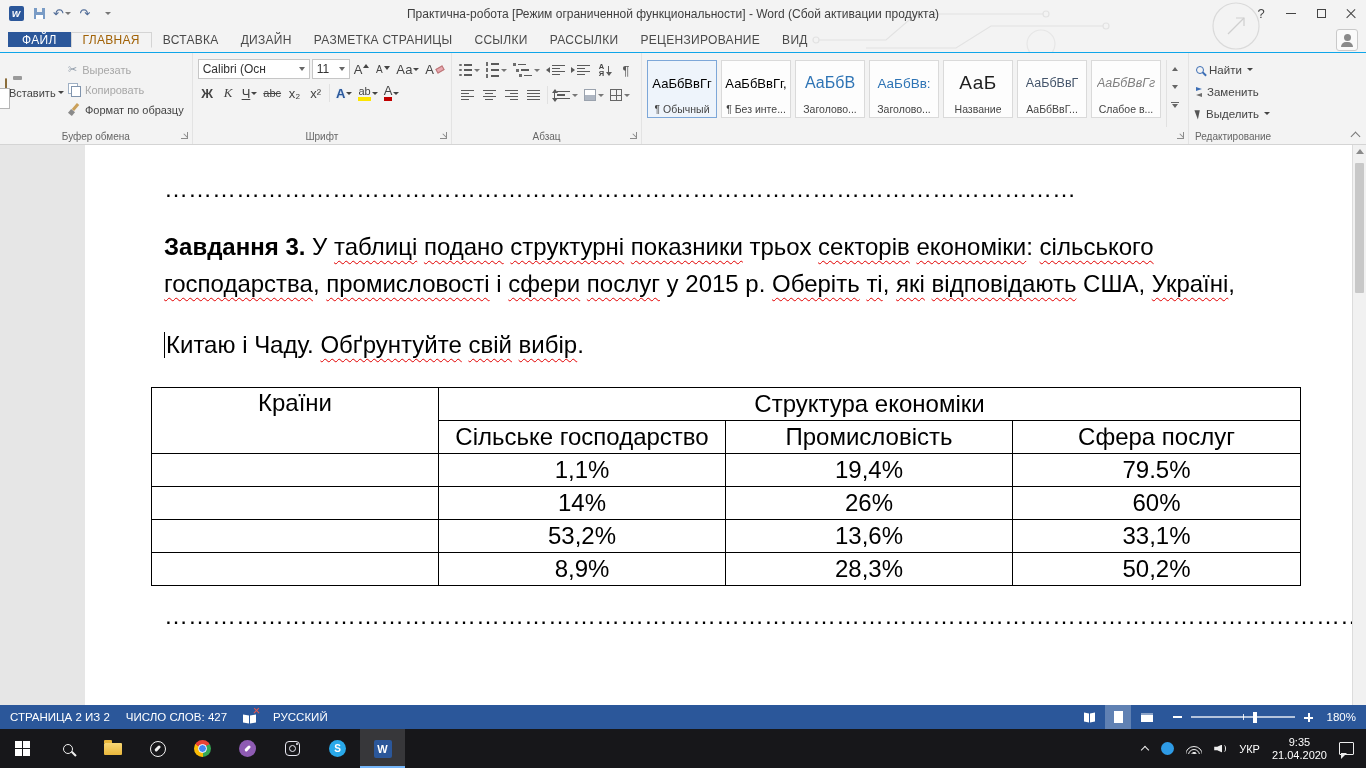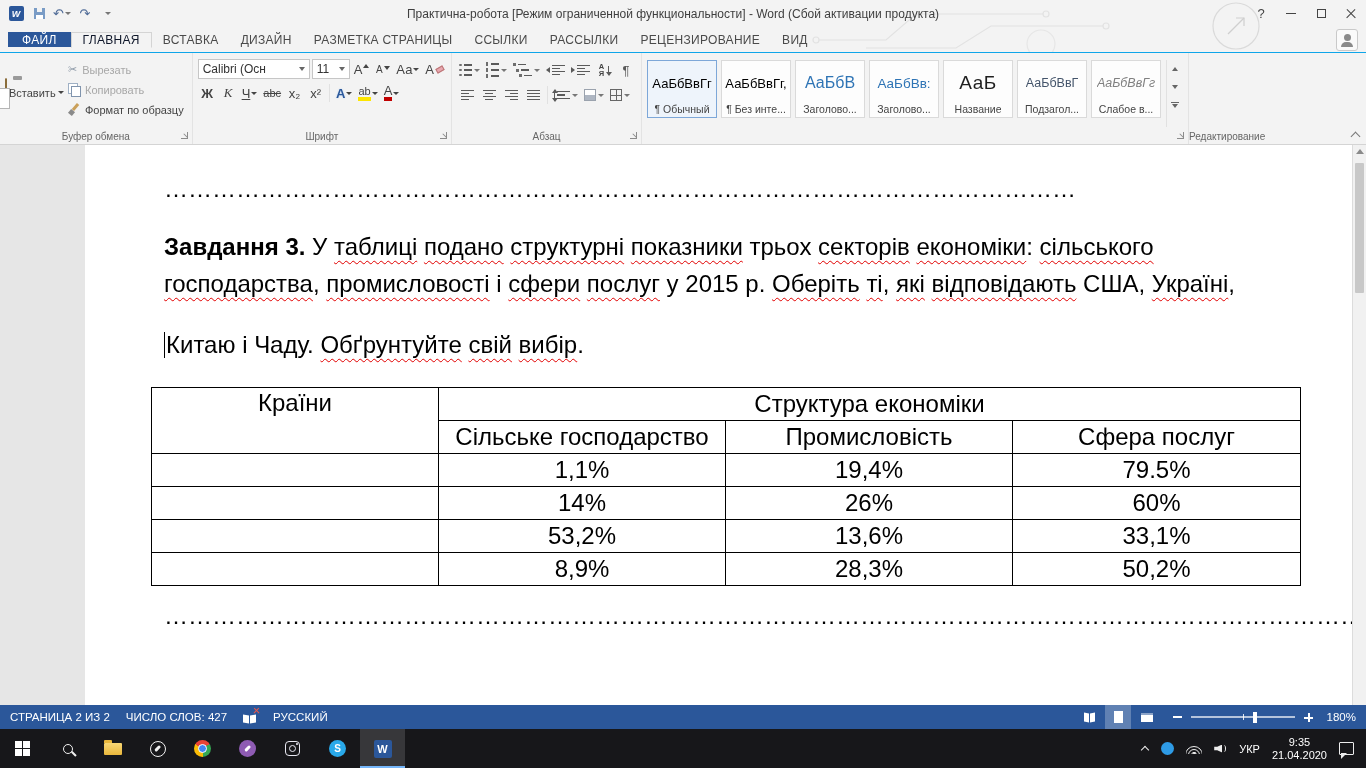--- a/index.html
+++ b/index.html
@@ -25,21 +25,21 @@
 .helpq{font-size:13px;color:#444}
 .minbar{width:10px;height:1.5px;background:#444}
 .maxbox{width:9px;height:9px;border:1.2px solid #444}
 .closeb .x1,.closeb .x2{position:absolute;width:12px;height:1.4px;background:#444}
 .closeb .x1{transform:rotate(45deg)}.closeb .x2{transform:rotate(-45deg)}
 
 .tabsrow{height:26px;display:flex;align-items:center;border-bottom:1px solid #0ea5e9;position:relative;z-index:1}
 .tabs{display:flex;align-items:stretch}
 .tab{padding:0 11px;display:flex;align-items:center;font-size:12px;color:#4a4a4a;letter-spacing:.3px;cursor:default}
 .tab.file{background:#2b579a;color:#fff;margin-left:8px;padding:0 14px}
-.tab.active{background:#f3f3f3;color:#0f172a;border:1px solid #d4d4d4;border-bottom:1px solid #f3f3f3;margin-bottom:-1px;position:relative;z-index:2}
+.tab.active{background:#f3f3f3;color:#a16207;border:1px solid #d4d4d4;border-bottom:1px solid #f3f3f3;margin-bottom:-1px;position:relative;z-index:2}
 .signin{position:absolute;right:8px;top:2px;width:22px;height:22px;border:1px solid #c9c9c9;border-radius:3px;display:flex;flex-direction:column;align-items:center;justify-content:center;background:#fafafa}
 .signin .head{width:7px;height:7px;border-radius:50%;background:#8a8a8a}
 .signin .shoulders{width:12px;height:5px;border-radius:6px 6px 0 0;background:#8a8a8a;margin-top:1px}
 
 
 .ribbon{height:92px;background:#f3f3f3;border-bottom:1px solid #d4d4d4;display:flex;position:relative}
 .group{position:relative;padding:3px 5px 17px;border-right:1px solid #e3e3e3;display:flex}
 .glabel{position:absolute;bottom:2px;left:0;right:0;text-align:center;font-size:10px;color:#666;white-space:nowrap}
 .dlg{position:absolute;right:2px;bottom:3px;width:10px;height:10px}
 .dlg::before{content:"";position:absolute;left:1px;top:1px;width:6px;height:6px;border-right:1px solid #8c8c8c;border-bottom:1px solid #8c8c8c}
@@ -555,21 +555,21 @@
           <div class="tile st3">
             <div class="sample">АаБбВв:</div>
             <div class="tname">Заголово...</div>
           </div>
           <div class="tile st4">
             <div class="sample">АаБ</div>
             <div class="tname">Название</div>
           </div>
           <div class="tile st5">
             <div class="sample">АаБбВвГ</div>
-            <div class="tname">Подзагол...</div>
+            <div class="tname">АаБбВвГ...</div>
           </div>
           <div class="tile st6">
             <div class="sample">АаБбВвГг</div>
             <div class="tname">Слабое в...</div>
           </div>
         </div>
       <div class="galctl">
         <div class="galb">
             <i class="tri-u"></i>
           </div>
@@ -578,20 +578,39 @@
           </div>
         <div class="galb">
             <i class="morebar"></i>
             <i class="tri-d"></i>
           </div>
       </div>
       <i class="dlg"></i>
     </div>
 
     <div class="group" style="border-right:none">
+      <div class="ecol">
+        <div class="erow">
+            <i class="magblue"></i>
+            <span>Найти</span>
+            <i class="mini-caret dark"></i>
+          </div>
+        <div class="erow">
+            <span class="i-repl">
+              <i class="r1"></i>
+              <i class="r2"></i>
+            </span>
+            <span>Заменить</span>
+          </div>
+        <div class="erow">
+            <i class="i-sel"></i>
+            <span>Выделить</span>
+            <i class="mini-caret dark"></i>
+          </div>
+      </div>
       <span class="glabel">Редактирование</span>
     </div>
 
     <i class="ribcol"></i>
   </div>
 
   <div class="docarea">
     <div class="page">
       <div class="dots">……………………………………………………………………………………………………</div>
       <div id="para" class="para">

